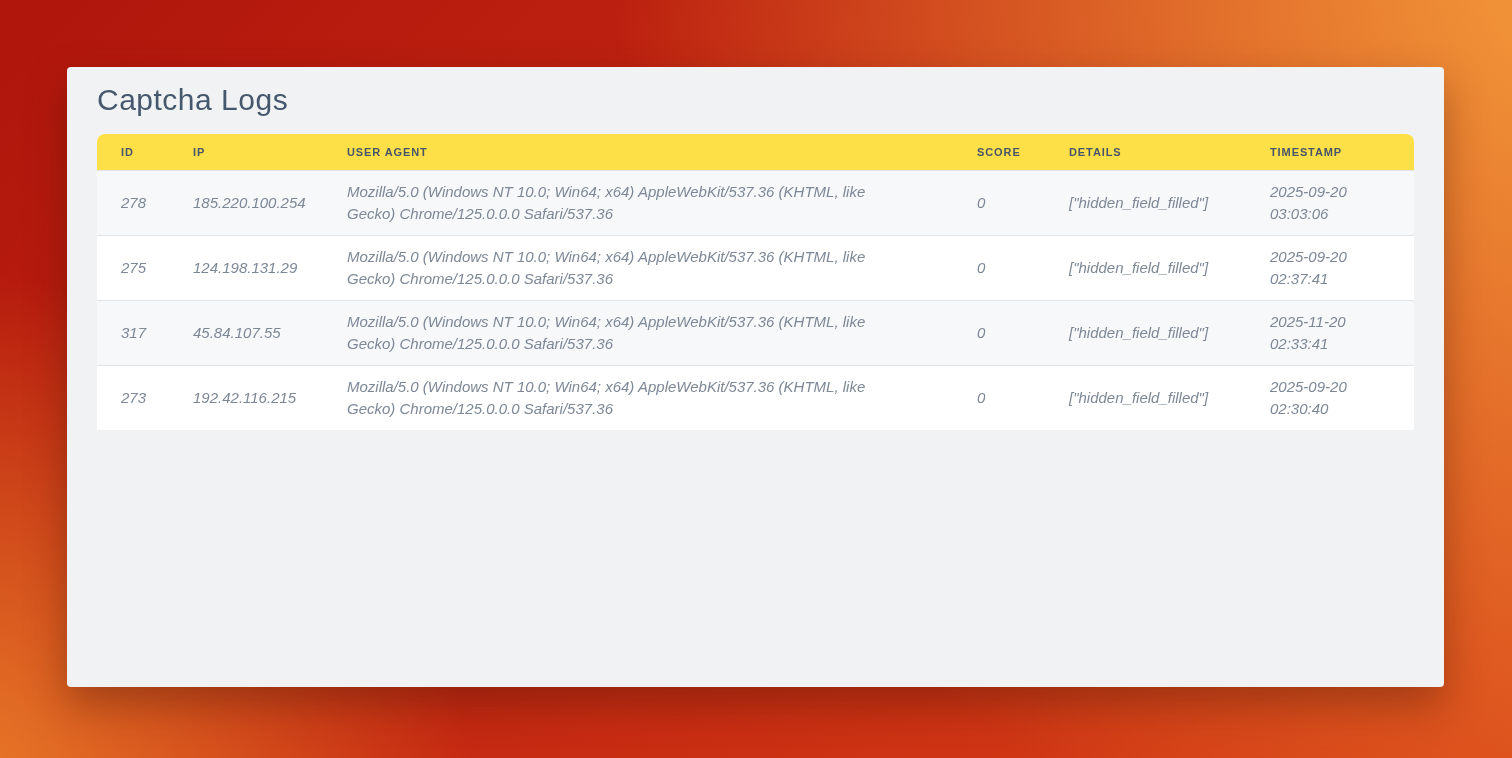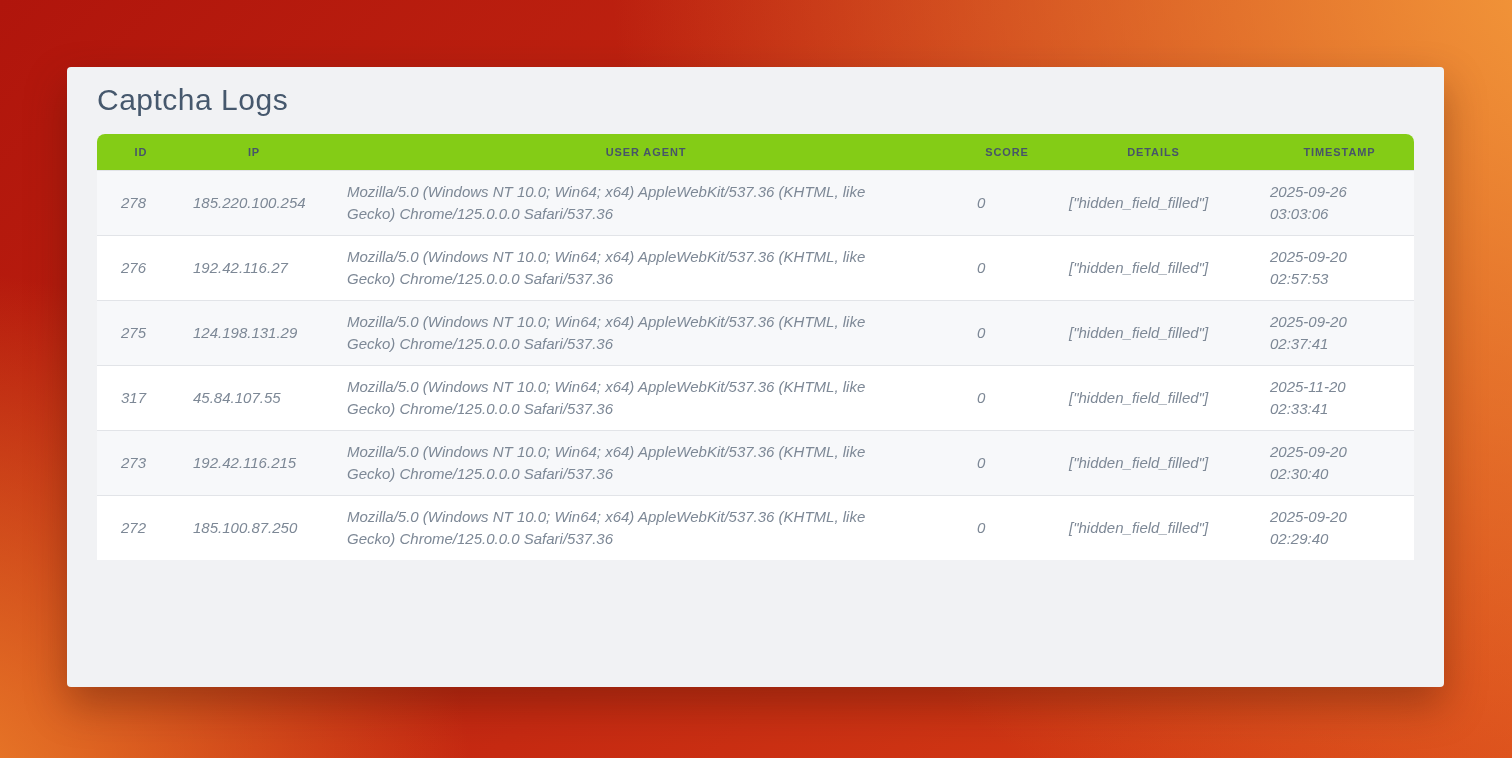--- a/index.html
+++ b/index.html
@@ -42,28 +42,28 @@
     table-layout: fixed;
   }
   col.c-id        { width: 72px; }
   col.c-ip        { width: 154px; }
   col.c-ua        { width: 630px; }
   col.c-score     { width: 92px; }
   col.c-details   { width: 201px; }
   col.c-timestamp { width: 171px; }
   thead th {
     height: 36px;
-    text-align: center;
+    text-align: left;
     vertical-align: middle;
     padding: 0 8px 0 24px;
     font-size: 11px;
     font-weight: 700;
     letter-spacing: 0.9px;
     color: #475569;
-    background: #84cc16;
+    background: #fde047;
     white-space: nowrap;
   }
   tbody tr { border-top: 1px solid #e2e4e8; font-style: italic; }
   tbody tr:nth-child(odd) { background: #f7f8fa; }
   tbody tr:nth-child(even) { background: #ffffff; }
   tbody td {
     height: 65px;
     vertical-align: middle;
     padding: 10px 8px 10px 24px;
     font-size: 15px;
@@ -99,32 +99,24 @@
           <th>TIMESTAMP</th>
         </tr>
       </thead>
       <tbody id="log-rows">
   <tr>
     <td class="cell-id">278</td>
     <td class="cell-ip">185.220.100.254</td>
     <td class="cell-ua">Mozilla/5.0 (Windows NT 10.0; Win64; x64) AppleWebKit/537.36 (KHTML, like Gecko) Chrome/125.0.0.0 Safari/537.36</td>
     <td class="cell-score">0</td>
     <td class="cell-details">["hidden_field_filled"]</td>
-    <td class="cell-timestamp">2025-09-26 03:03:06</td>
+    <td class="cell-timestamp">2025-09-20 03:03:06</td>
   </tr>
 
 
-  <tr>
-    <td class="cell-id">276</td>
-    <td class="cell-ip">192.42.116.27</td>
-    <td class="cell-ua">Mozilla/5.0 (Windows NT 10.0; Win64; x64) AppleWebKit/537.36 (KHTML, like Gecko) Chrome/125.0.0.0 Safari/537.36</td>
-    <td class="cell-score">0</td>
-    <td class="cell-details">["hidden_field_filled"]</td>
-    <td class="cell-timestamp">2025-09-20 02:57:53</td>
-  </tr>
 
   <tr>
     <td class="cell-id">275</td>
     <td class="cell-ip">124.198.131.29</td>
     <td class="cell-ua">Mozilla/5.0 (Windows NT 10.0; Win64; x64) AppleWebKit/537.36 (KHTML, like Gecko) Chrome/125.0.0.0 Safari/537.36</td>
     <td class="cell-score">0</td>
     <td class="cell-details">["hidden_field_filled"]</td>
     <td class="cell-timestamp">2025-09-20 02:37:41</td>
   </tr>
 
@@ -139,25 +131,17 @@
 
   <tr>
     <td class="cell-id">273</td>
     <td class="cell-ip">192.42.116.215</td>
     <td class="cell-ua">Mozilla/5.0 (Windows NT 10.0; Win64; x64) AppleWebKit/537.36 (KHTML, like Gecko) Chrome/125.0.0.0 Safari/537.36</td>
     <td class="cell-score">0</td>
     <td class="cell-details">["hidden_field_filled"]</td>
     <td class="cell-timestamp">2025-09-20 02:30:40</td>
   </tr>
 
-  <tr>
-    <td class="cell-id">272</td>
-    <td class="cell-ip">185.100.87.250</td>
-    <td class="cell-ua">Mozilla/5.0 (Windows NT 10.0; Win64; x64) AppleWebKit/537.36 (KHTML, like Gecko) Chrome/125.0.0.0 Safari/537.36</td>
-    <td class="cell-score">0</td>
-    <td class="cell-details">["hidden_field_filled"]</td>
-    <td class="cell-timestamp">2025-09-20 02:29:40</td>
-  </tr>
 
 </tbody>
     </table>
   </div>
 </div>
 
 </body></html>

